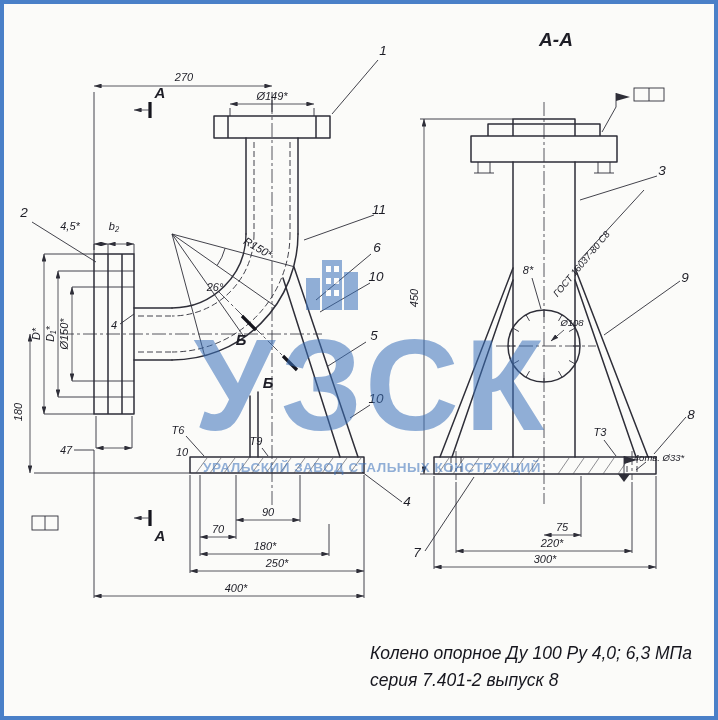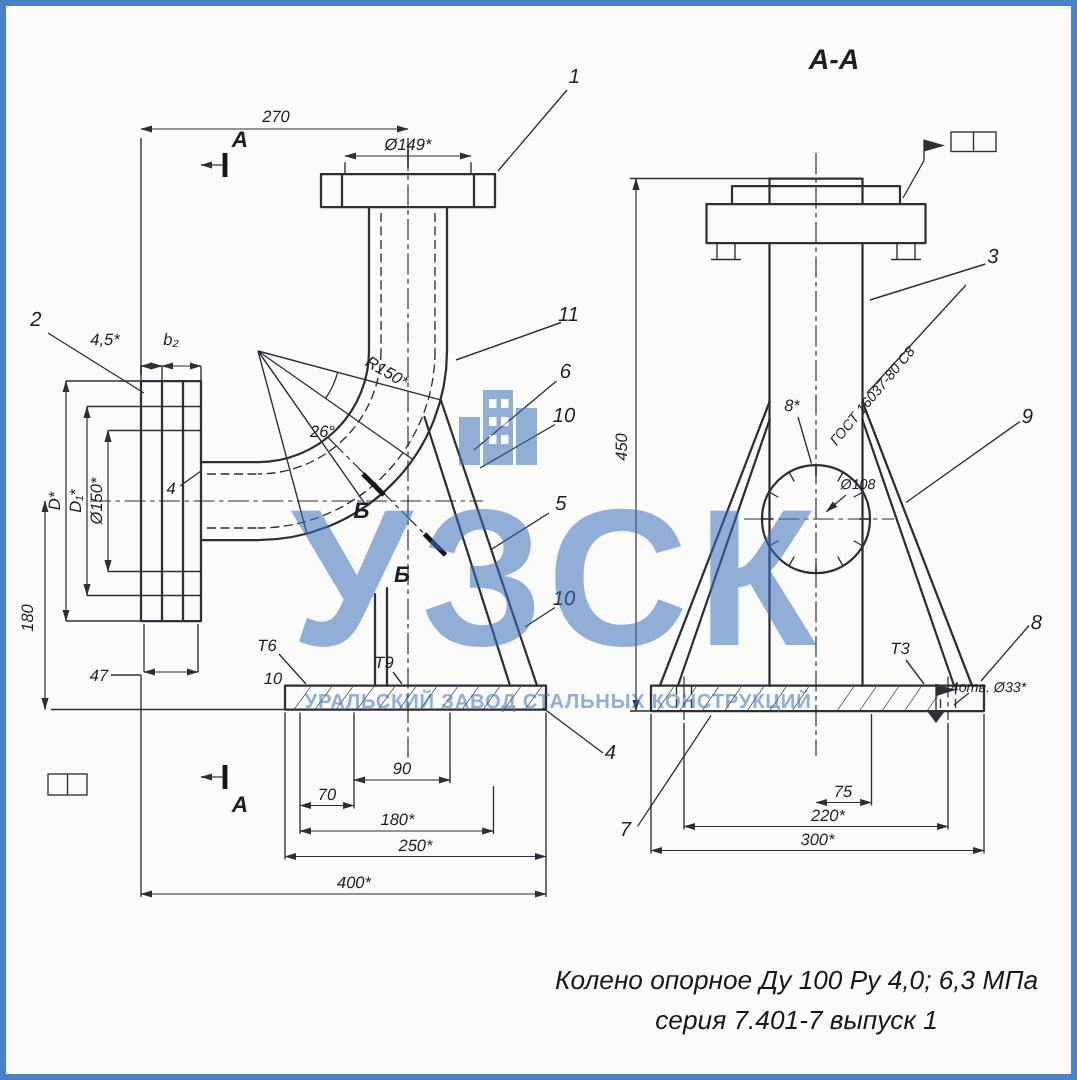--- a/index.html
+++ b/index.html
@@ -19,21 +19,21 @@
   .thick{stroke:#15151d;stroke-width:3.2;fill:none;}
   text{fill:#1d1d26;}
   .lbl{font:italic 11px "Liberation Sans",sans-serif;text-anchor:middle;}
   .sm{font-size:9.5px;}
   .pn{font:italic 13.5px "Liberation Sans",sans-serif;text-anchor:middle;}
   .sec{font:italic bold 15px "Liberation Sans",sans-serif;text-anchor:middle;}
   .aa{font:italic bold 19px "Liberation Sans",sans-serif;text-anchor:middle;}
   .wm-logo{font:bold 130px "Liberation Sans",sans-serif;fill:#3a70ba;text-anchor:middle;letter-spacing:6px;}
   .wm-sub{font:bold 13.5px "Liberation Sans",sans-serif;fill:#3a70ba;text-anchor:middle;letter-spacing:0.5px;}
   .titleblock{
-    position:absolute;right:22px;top:636px;text-align:center;
+    position:absolute;right:22px;top:636px;text-align:left;
     font-style:italic;font-size:17.5px;color:#16161e;line-height:1.55;
   }
 </style>
 </head>
 <body>
 
 <div class="page">
 
 <svg width="718" height="720" viewBox="0 0 718 720">
   <defs>
@@ -254,16 +254,16 @@
             <rect x="330" y="286" width="5" height="6"></rect>
       </g>
     </g>
     <text class="wm-logo" x="368" y="426">УЗСК</text>
     <text class="wm-sub" x="368" y="468">УРАЛЬСКИЙ ЗАВОД СТАЛЬНЫХ КОНСТРУКЦИЙ</text>
   </g>
 </svg>
 
 <div class="titleblock">
   <div>Колено опорное Ду 100 Ру 4,0; 6,3 МПа</div>
-  <div>серия 7.401-7 выпуск 1</div>
+  <div>серия 7.401-2 выпуск 8</div>
 </div>
 
 </div>
 
 </body></html>

